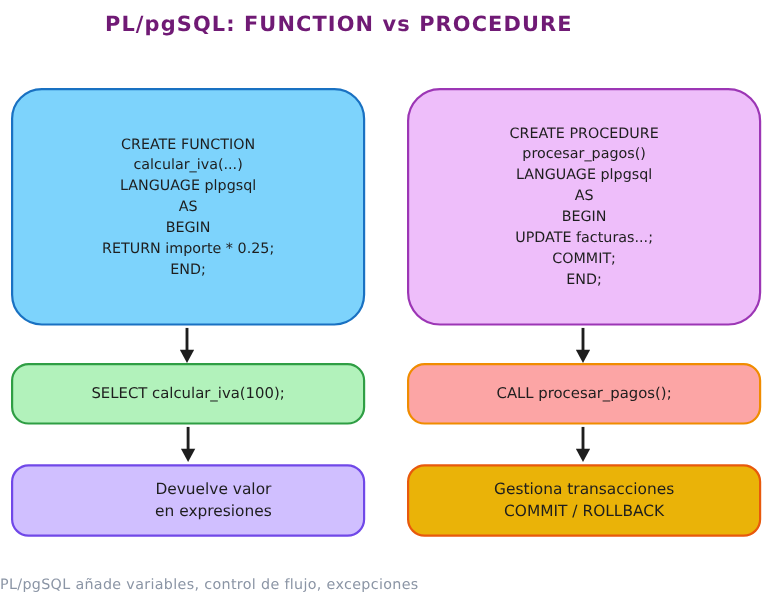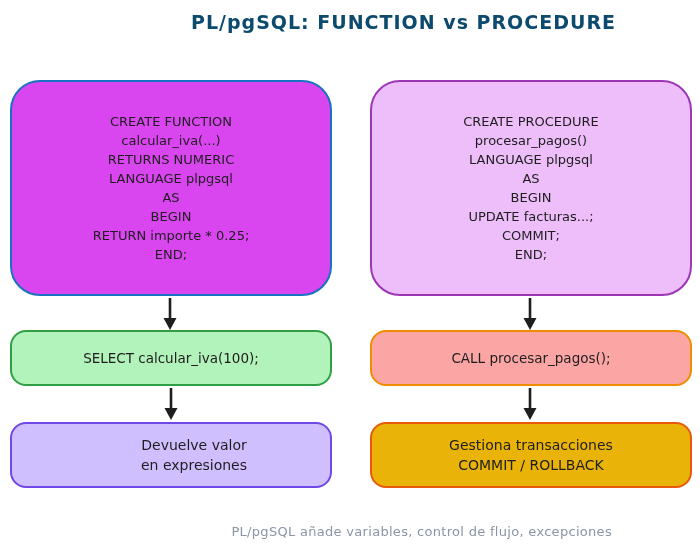--- a/index.html
+++ b/index.html
@@ -59,36 +59,35 @@
   .arrow {
     position: absolute;
     width: 18px;
     height: 32px;
   }
   .footer {
     position: absolute;
     top: 524px;
     left: 0;
     width: 612px;
-    text-align: right;
+    text-align: left;
     font-size: 13px;
     letter-spacing: 0.3px;
   }
 </style>
 </head>
 <body>
 
 <div class="canvas">
 
-  <div class="title" style="color: #0c4a6e; text-align: right;">PL/pgSQL: FUNCTION vs PROCEDURE</div>
+  <div class="title" style="color: #701a75;">PL/pgSQL: FUNCTION vs PROCEDURE</div>
 
-  <div class="box def-box left-col" style="background-color: #d946ef; border-color: rgb(25, 113, 194);">
+  <div class="box def-box left-col" style="background-color: #7dd3fc; border-color: rgb(25, 113, 194); border-radius: 28px;">
     <div class="code-line">CREATE FUNCTION</div>
     <div class="code-line">calcular_iva(...)</div>
-    <div class="code-line">RETURNS NUMERIC</div>
     <div class="code-line">LANGUAGE plpgsql</div>
     <div class="code-line">AS</div>
     <div class="code-line">BEGIN</div>
     <div class="code-line">RETURN importe * 0.25;</div>
     <div class="code-line">END;</div>
   </div>
 
   <div class="box def-box right-col" style="background-color: rgb(238, 190, 250); border-color: rgb(156, 54, 181);">
     <div class="code-line">CREATE PROCEDURE</div>
     <div class="code-line">procesar_pagos()</div>

